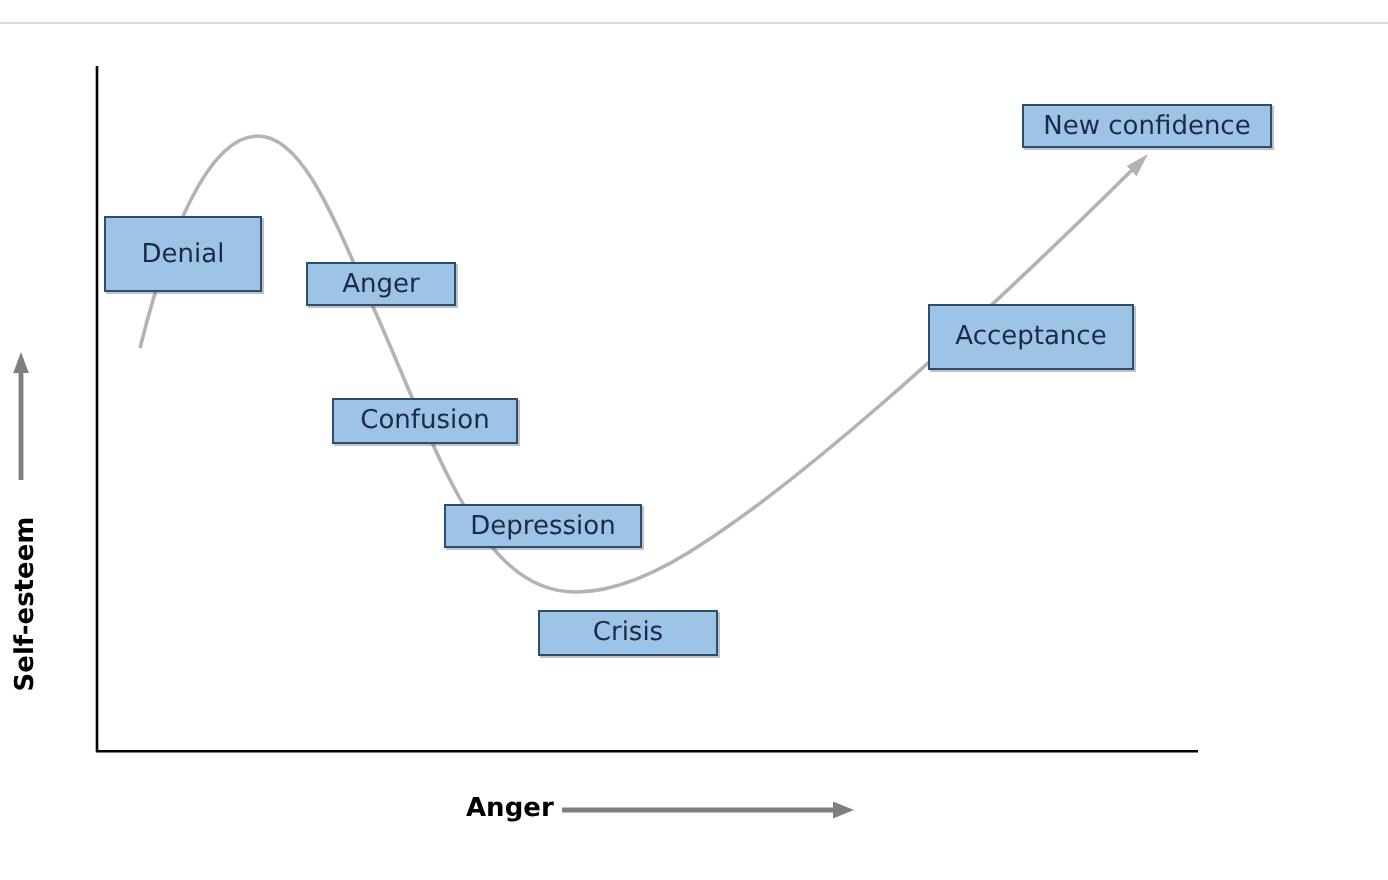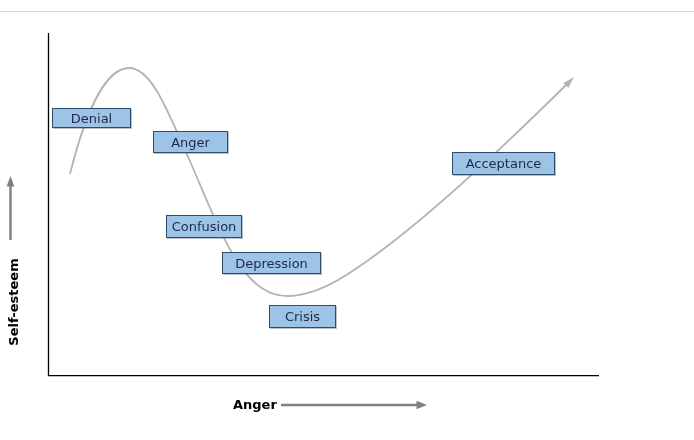--- a/index.html
+++ b/index.html
@@ -27,26 +27,26 @@
     border: 1.4px solid var(--box-border, #2e4d6b);
     box-shadow: 1px 1px 0 rgba(60, 80, 110, 0.35);
     display: flex;
     align-items: center;
     justify-content: center;
     font-size: 13px;
     line-height: 1;
     color: var(--box-text, #1c2b45);
     white-space: nowrap;
   }
-  #box-denial        { left: 52px;  top: 108px; width: 79px;  height: 20px; }
+  #box-denial        { left: 52px;  top: 108px; width: 79px;  height: 38px; }
   #box-anger         { left: 153px; top: 131px; width: 75px;  height: 22px; }
-  #box-confusion     { left: 166px; top: 199px; width: 76px;  height: 23px; margin-top: 16px; }
+  #box-confusion     { left: 166px; top: 199px; width: 93px;  height: 23px; }
   #box-depression    { left: 194px; top: 252px; width: 99px;  height: 22px; margin-left: 28px; }
-  #box-crisis        { left: 269px; top: 305px; width: 67px;  height: 23px; }
-  #box-acceptance    { left: 452px; top: 152px; width: 103px; height: 23px; }
+  #box-crisis        { left: 269px; top: 305px; width: 90px;  height: 23px; }
+  #box-acceptance    { left: 464px; top: 152px; width: 103px; height: 33px; }
   #box-newconfidence { left: 511px; top: 52px;  width: 125px; height: 22px; }
   .axis-label {
     position: absolute;
     font-weight: bold;
     font-size: 13px;
     color: var(--label-text, #000000);
     white-space: nowrap;
     line-height: 1;
   }
   #y-axis-label {
@@ -98,18 +98,19 @@
   <div class="stage-box" id="box-anger">Anger</div>
 
   <div class="stage-box" id="box-confusion">Confusion</div>
 
   <div class="stage-box" id="box-depression">Depression</div>
 
   <div class="stage-box" id="box-crisis">Crisis</div>
 
   <div class="stage-box" id="box-acceptance">Acceptance</div>
 
+  <div class="stage-box" id="box-newconfidence">New confidence</div>
 
   <div class="axis-label" id="y-axis-label">Self-esteem</div>
 
   <div class="axis-label" id="x-axis-label">Anger</div>
 
 </div>
 
 </body></html>

